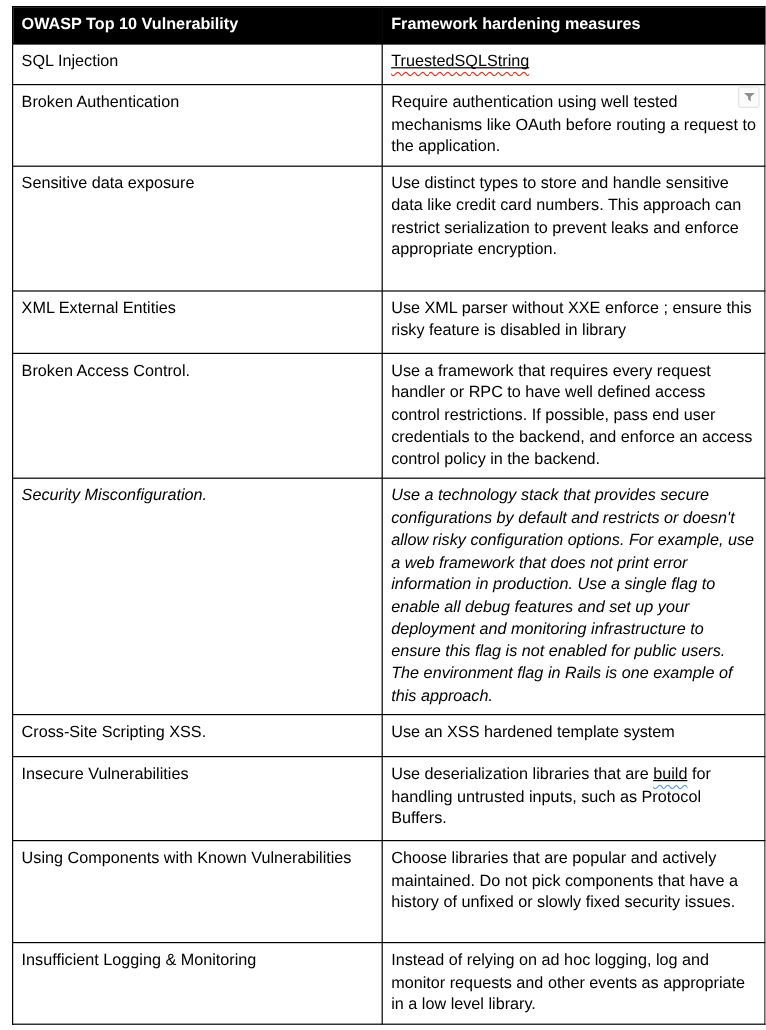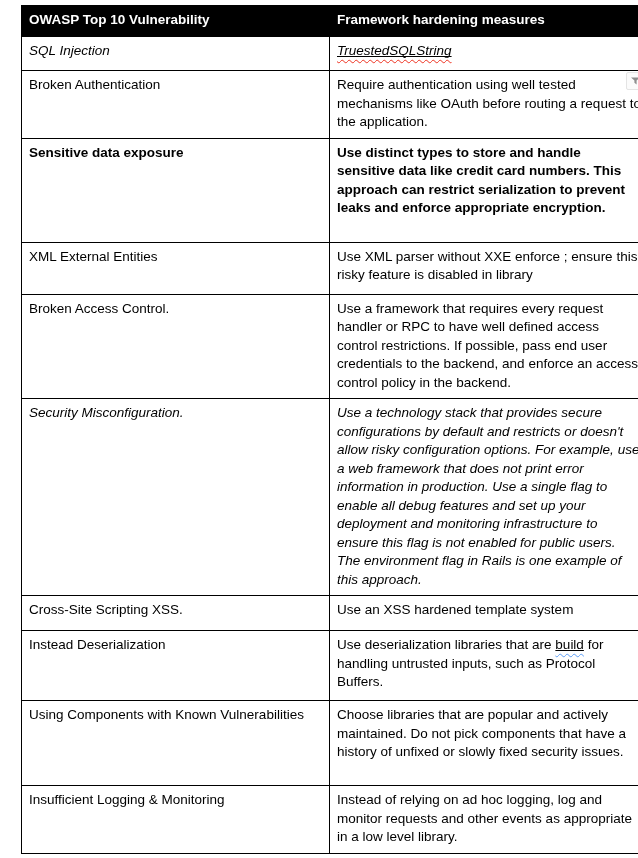--- a/index.html
+++ b/index.html
@@ -13,21 +13,21 @@
   }
   :root {
     --header-bg: #000000;
     --header-text: #ffffff;
     --border-color: #000000;
     --body-text: #000000;
     --wave-red: #ee3322;
     --wave-blue: #5b9cf5;
   }
   .page {
-    padding: 5px 0 0 21px;
+    padding: 5px 0 0 10px;
   }
   table.doc-table {
     border-collapse: collapse;
     table-layout: fixed;
     width: 627px;
   }
   col.c1 { width: 308px; }
   col.c2 { width: 319px; }
   th, td {
     border: 1px solid var(--border-color);
@@ -42,23 +42,23 @@
     word-wrap: break-word;
   }
   thead th {
     background: var(--header-bg);
     color: var(--header-text);
     font-weight: 700;
     height: 31px;
   }
   td.measure-cell { position: relative; }
   
-  tbody tr:nth-child(1)  > td { height: 34px; font-style: italic;  }
+  tbody tr:nth-child(1)  > td { height: 34px;  }
   tbody tr:nth-child(2)  > td { height: 51px;  }
-  tbody tr:nth-child(3)  > td { height: 104px; font-weight: bold; }
+  tbody tr:nth-child(3)  > td { height: 104px; }
   tbody tr:nth-child(4)  > td { height: 52px;  }
   tbody tr:nth-child(5)  > td { height: 104px; }
   tbody tr:nth-child(6)  > td { height: 195px; font-style: italic; }
   tbody tr:nth-child(7)  > td { height: 35px;  }
   tbody tr:nth-child(8)  > td { height: 70px;  }
   tbody tr:nth-child(9)  > td { height: 85px; margin-top: 28px;  }
   tbody tr:nth-child(10) > td { height: 67px;  }
 
   
   .u-solid {
@@ -137,21 +137,21 @@
         </tr>
         <tr>
           <td>Security Misconfiguration.</td>
           <td class="measure-cell">Use a technology stack that provides secure configurations by default and restricts or doesn't allow risky configuration options. For example, use a web framework that does not print error information in production. Use a single flag to enable all debug features and set up your deployment and monitoring infrastructure to ensure this flag is not enabled for public users. The environment flag in Rails is one example of this approach.</td>
         </tr>
         <tr>
           <td>Cross-Site Scripting XSS.</td>
           <td class="measure-cell">Use an XSS hardened template system</td>
         </tr>
         <tr>
-          <td>Instead Deserialization</td>
+          <td>Insecure Vulnerabilities</td>
           <td class="measure-cell">Use deserialization libraries that are <span class="u-solid"><span class="wave-blue">build</span></span> for handling untrusted inputs, such as Protocol Buffers.</td>
         </tr>
         <tr>
           <td>Using Components with Known Vulnerabilities</td>
           <td class="measure-cell">Choose libraries that are popular and actively maintained. Do not pick components that have a history of unfixed or slowly fixed security issues.</td>
         </tr>
         <tr>
           <td>Insufficient Logging &amp; Monitoring</td>
           <td class="measure-cell">Instead of relying on ad hoc logging, log and monitor requests and other events as appropriate in a low level library.</td>
         </tr>

